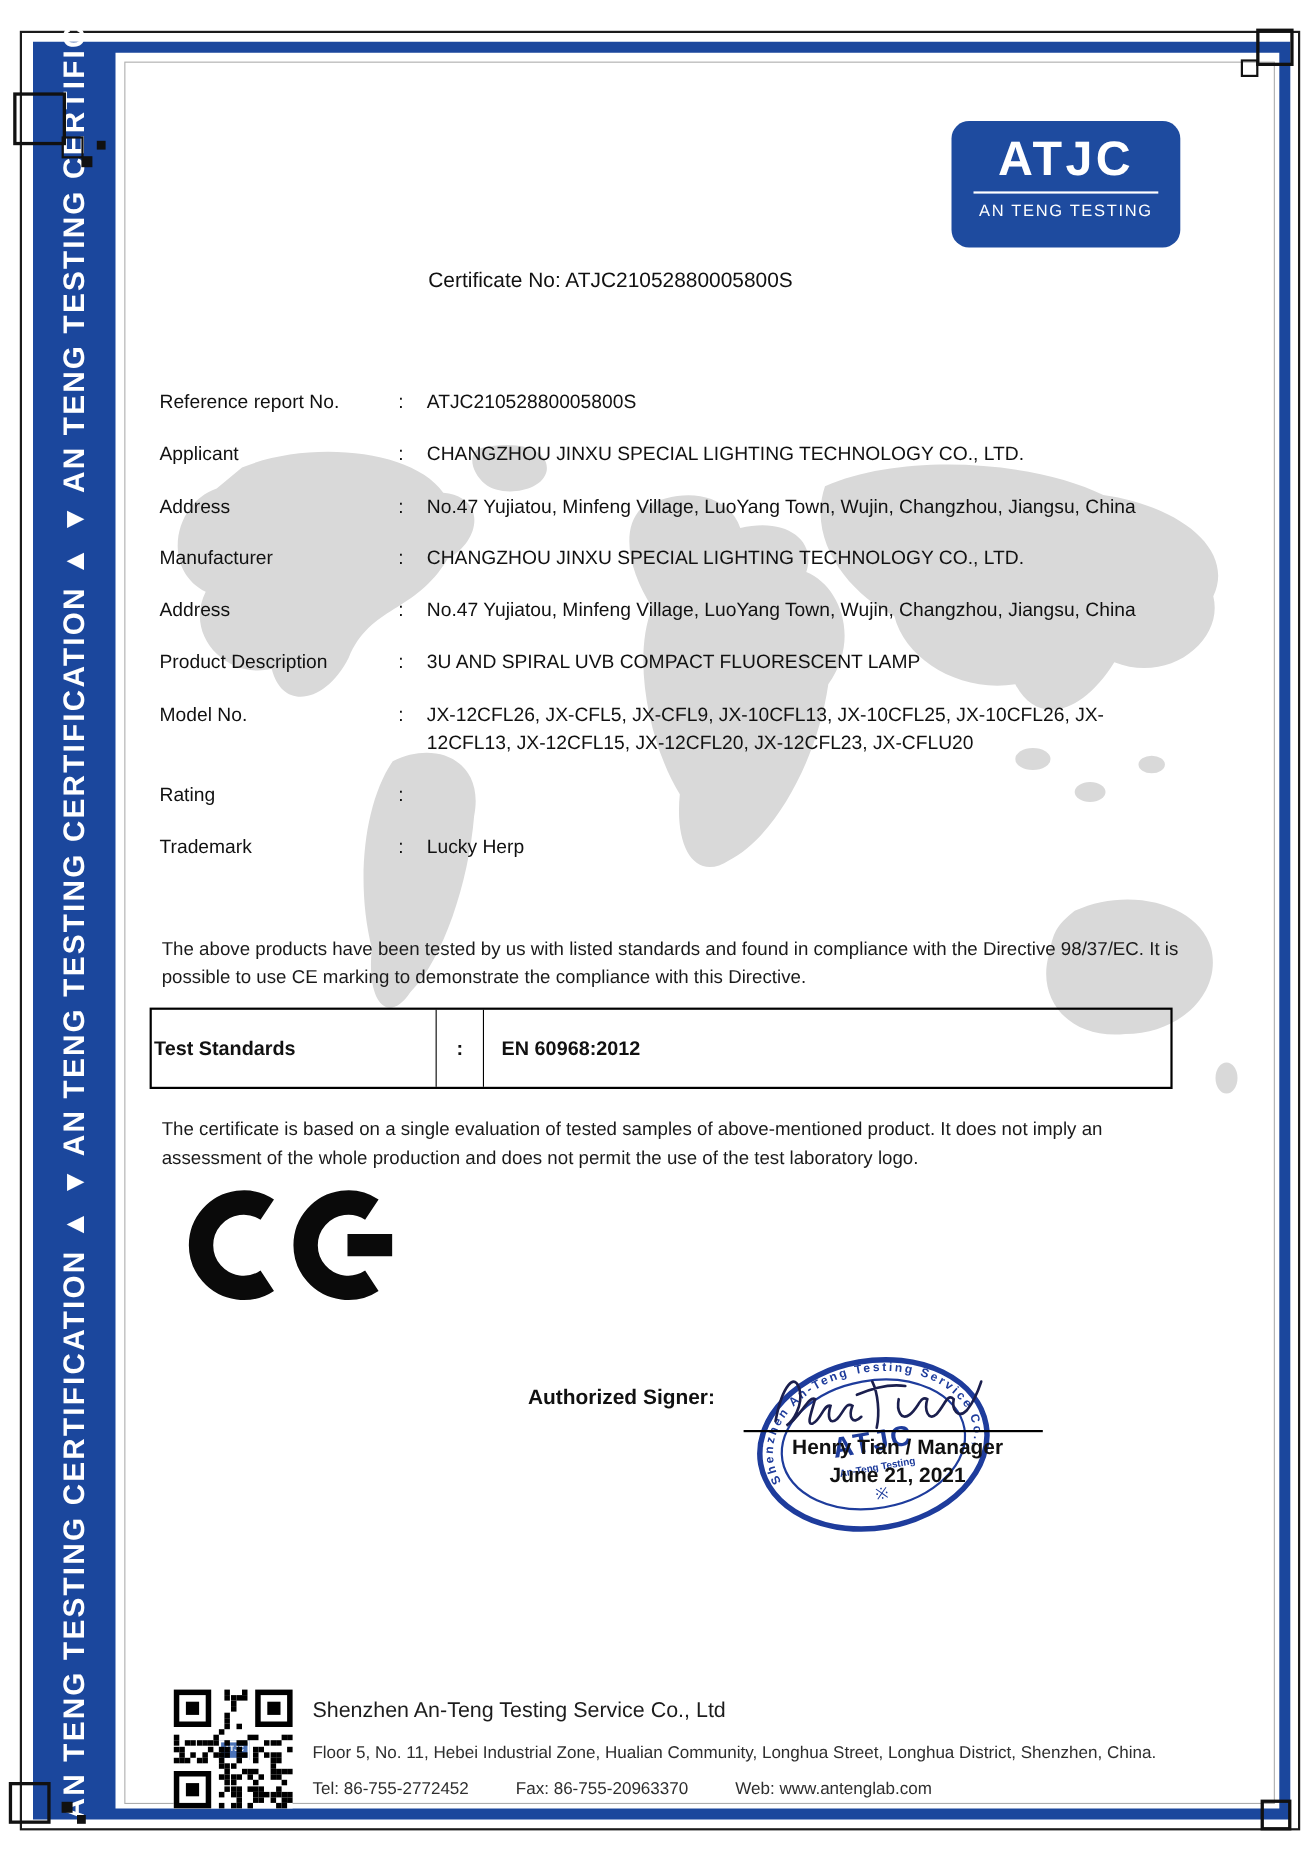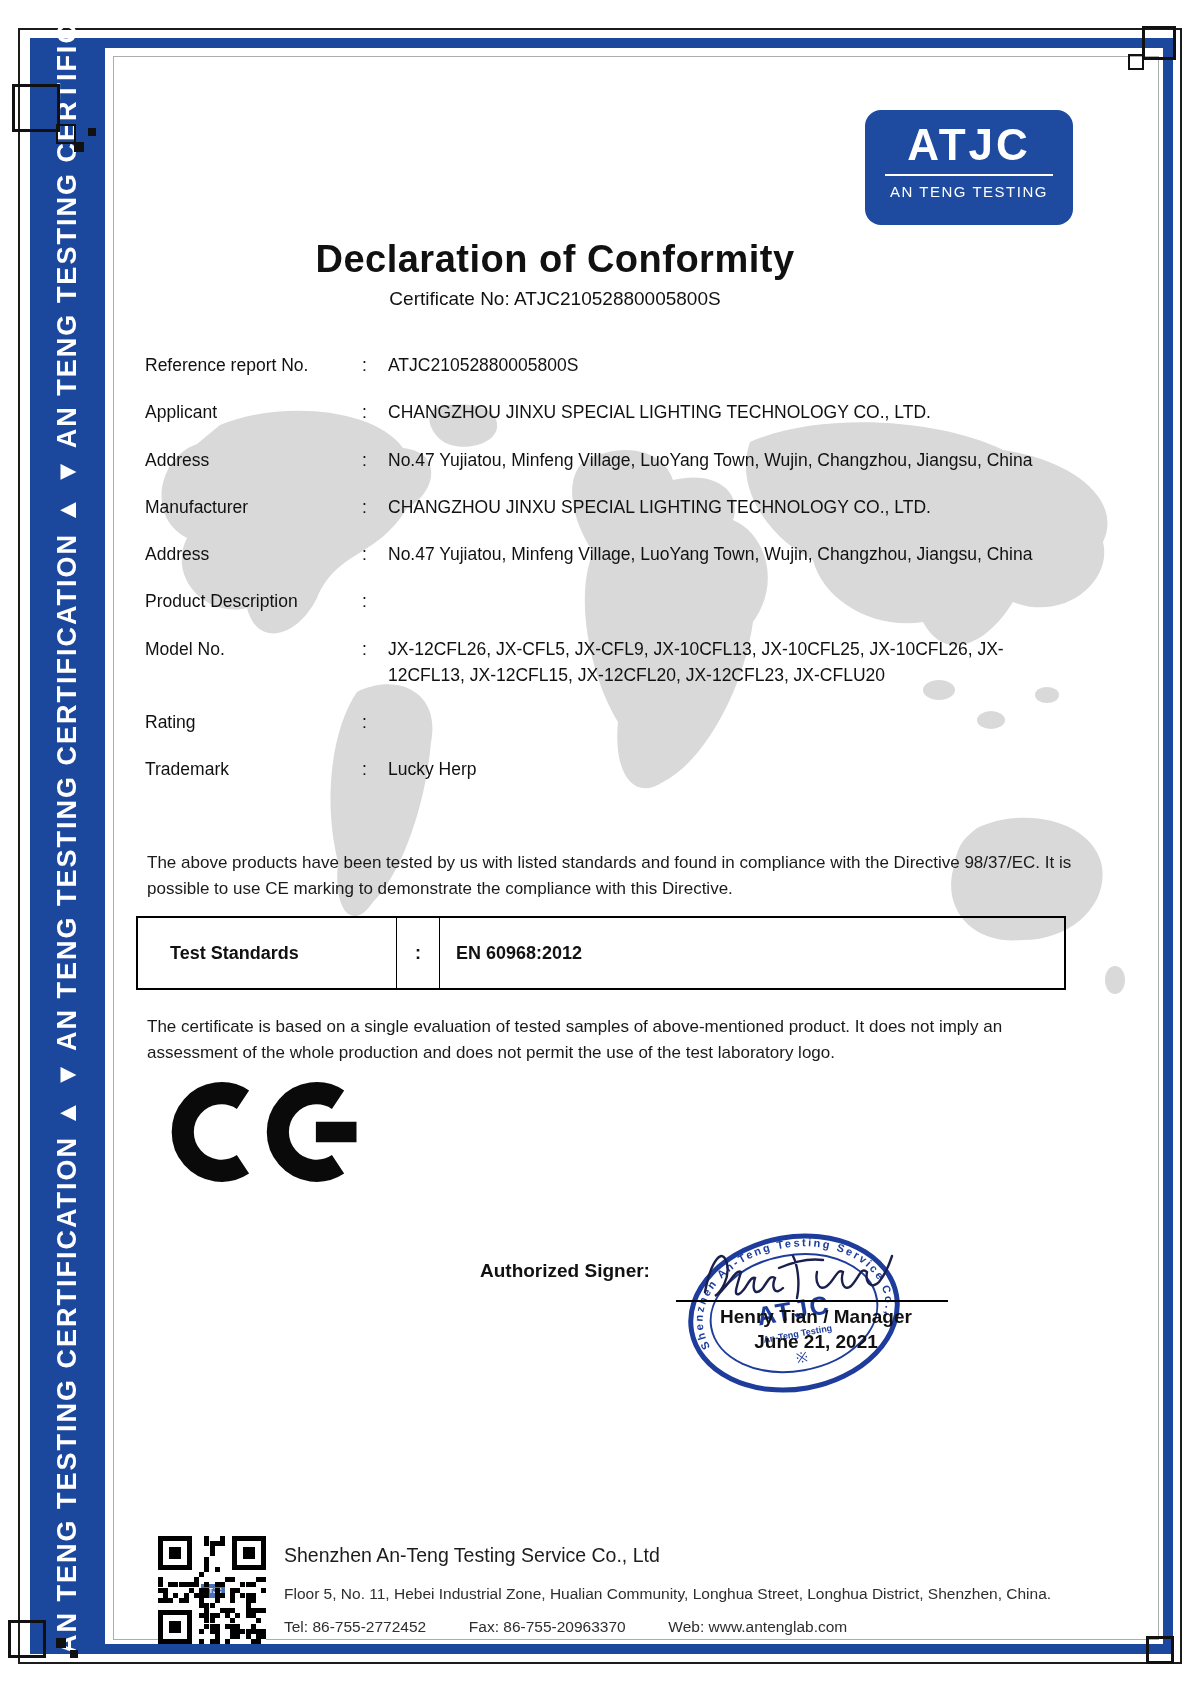--- a/index.html
+++ b/index.html
@@ -45,21 +45,21 @@
   .frow .val { max-width:648px; }
 
   .para { position:absolute; left:147px; width:925px; font-size:17px; line-height:1.55;
     z-index:2; color:#1a1a1a; }
   .para-1 { top:850px; }
   .para-2 { top:1014px; width:935px; }
 
   .ts-box { position:absolute; left:136px; top:916px; width:930px; height:74px;
     border:2px solid #000; display:grid; grid-template-columns:258px 44px 1fr;
     align-items:center; z-index:2; font-size:18px; font-weight:bold; }
-  .ts-box .c1 { padding-left:32px; }
+  .ts-box .c1 { padding-left:2px; }
   .ts-box .c2 { text-align:center; height:100%; line-height:70px;
     border-left:1px solid #000; border-right:1px solid #000; }
   .ts-box .c3 { padding-left:16px; }
 
   
   .ce-mark { position:absolute; left:163px; top:1072px; z-index:2; }
 
   
   .signer-label { position:absolute; left:480px; top:1260px; font-size:19px; font-weight:bold; z-index:5; }
   .sig-line { position:absolute; left:676px; top:1300px; width:272px; border-top:2px solid #000; z-index:4; }
@@ -125,21 +125,20 @@
   <span class="sq-big" style="left:0;top:0;width:28px;height:28px;"></span>
 </div>
 
 <div class="atjc-logo">
   <div class="abbr">ATJC</div>
   <div class="rule"></div>
   <div class="sub">AN TENG TESTING</div>
 </div>
 
 <div class="title-wrap">
-  <div class="doc-title">Declaration of Conformity</div>
   <div class="cert-line">
     <span>Certificate No:</span>
     <span>ATJC21052880005800S</span>
   </div>
 </div>
 
 <div class="fields">
   <div class="frow">
       <span class="lbl">Reference report No.</span>
       <span class="col">:</span>
@@ -161,20 +160,21 @@
       <span class="val">CHANGZHOU JINXU SPECIAL LIGHTING TECHNOLOGY CO., LTD.</span>
     </div>
   <div class="frow">
       <span class="lbl">Address</span>
       <span class="col">:</span>
       <span class="val">No.47 Yujiatou, Minfeng Village, LuoYang Town, Wujin, Changzhou, Jiangsu, China</span>
     </div>
   <div class="frow">
       <span class="lbl">Product Description</span>
       <span class="col">:</span>
+      <span class="val">3U AND SPIRAL UVB COMPACT FLUORESCENT LAMP</span>
     </div>
   <div class="frow">
       <span class="lbl">Model No.</span>
       <span class="col">:</span>
       <span class="val">JX-12CFL26, JX-CFL5, JX-CFL9, JX-10CFL13, JX-10CFL25, JX-10CFL26, JX-12CFL13, JX-12CFL15, JX-12CFL20, JX-12CFL23, JX-CFLU20</span>
     </div>
   <div class="frow">
       <span class="lbl">Rating</span>
       <span class="col">:</span>
     </div>

